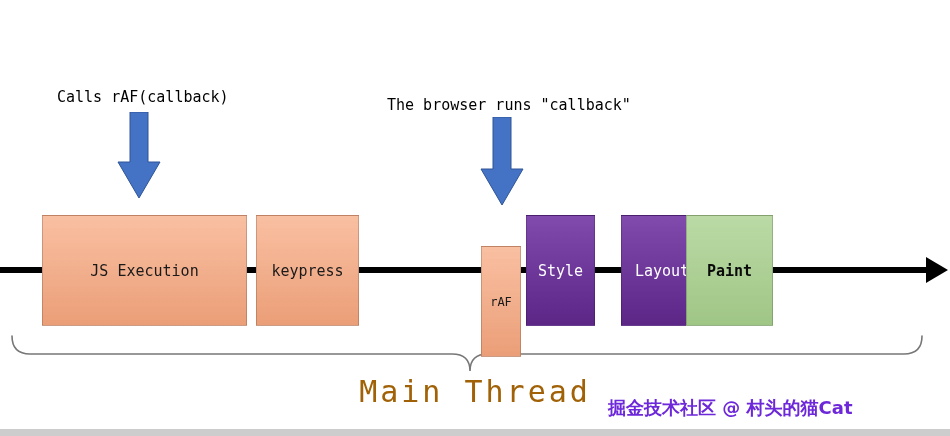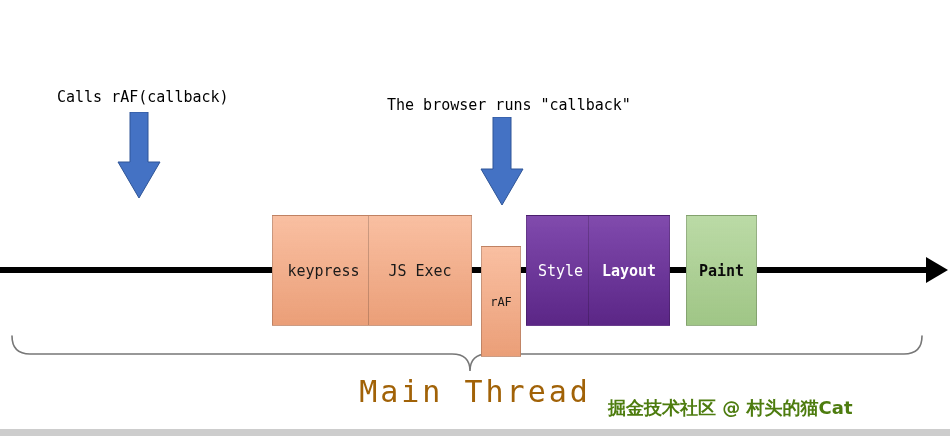--- a/index.html
+++ b/index.html
@@ -62,42 +62,42 @@
     background-image:linear-gradient(rgba(255,255,255,.14), rgba(0,0,0,.16));
     color:#ffffff;
     text-align:center;
   }
   .paint {
     background:var(--paint-block,#A8D08D);
     background-image:linear-gradient(rgba(255,255,255,.22), rgba(0,0,0,.05));
     color:#0a0a0a; font-weight:bold;
   }
   .b0 { left:42px;  width:205px; }
-  .b1 { left:272px; width:103px; }
+  .b1 { left:256px; width:103px; }
   .b2 { left:368px; width:104px; }
   .b3 { left:481px; width:40px; font-size:12px;margin-top:31px; }
   .b4 { left:526px; width:69px; }
-  .b5 { left:588px; width:82px;font-weight:bold; }
-  .b6 { left:686px; width:71px; }
+  .b5 { left:621px; width:82px; }
+  .b6 { left:686px; width:87px; }
 
   
   .brace { position:absolute; left:0; top:330px; z-index:1; }
   .brace path { fill:none; stroke:#777777; stroke-width:1.6; stroke-linecap:round; }
 
   .main-thread {
     position:absolute; left:0; top:374px; width:950px;
     text-align:center;
     font-size:30px; letter-spacing:3px;
     color:#a16207;
   }
 
   .watermark {
     position:absolute; left:608px; top:396px;
     font-size:18px; font-weight:bold;
-    color:#4d7c0f;
+    color:#6d28d9;
     font-family:"DejaVu Sans", sans-serif;
     white-space:nowrap;
   }
 
   .bottom-bar {
     position:absolute; left:0; bottom:0;
     width:100%; height:7px;
     background:#cdcdcd;
   }
 </style>
@@ -114,24 +114,24 @@
     <polygon points="16,0 34,0 34,50 46,50 25,86 4,50 16,50"></polygon>
   </svg>
 
   <svg class="arrow arrow2" width="50" height="88" viewBox="0 0 50 88">
     <polygon points="16,0 34,0 34,52 46,52 25,88 4,52 16,52"></polygon>
   </svg>
 
   <div class="timeline-line"></div>
   <div class="timeline-arrowhead"></div>
 
+  <div class="block task b0">JS Execution</div>
 
   <div class="block task b1">keypress</div>
 
-  <div class="block task b2">JS Exec</div>
 
   <div class="block task b3">rAF</div>
 
   <div class="block render b4">Style</div>
 
   <div class="block render b5">Layout</div>
 
   <div class="block paint b6">Paint</div>
 
   <svg class="brace" width="950" height="50" viewBox="0 0 950 50">

